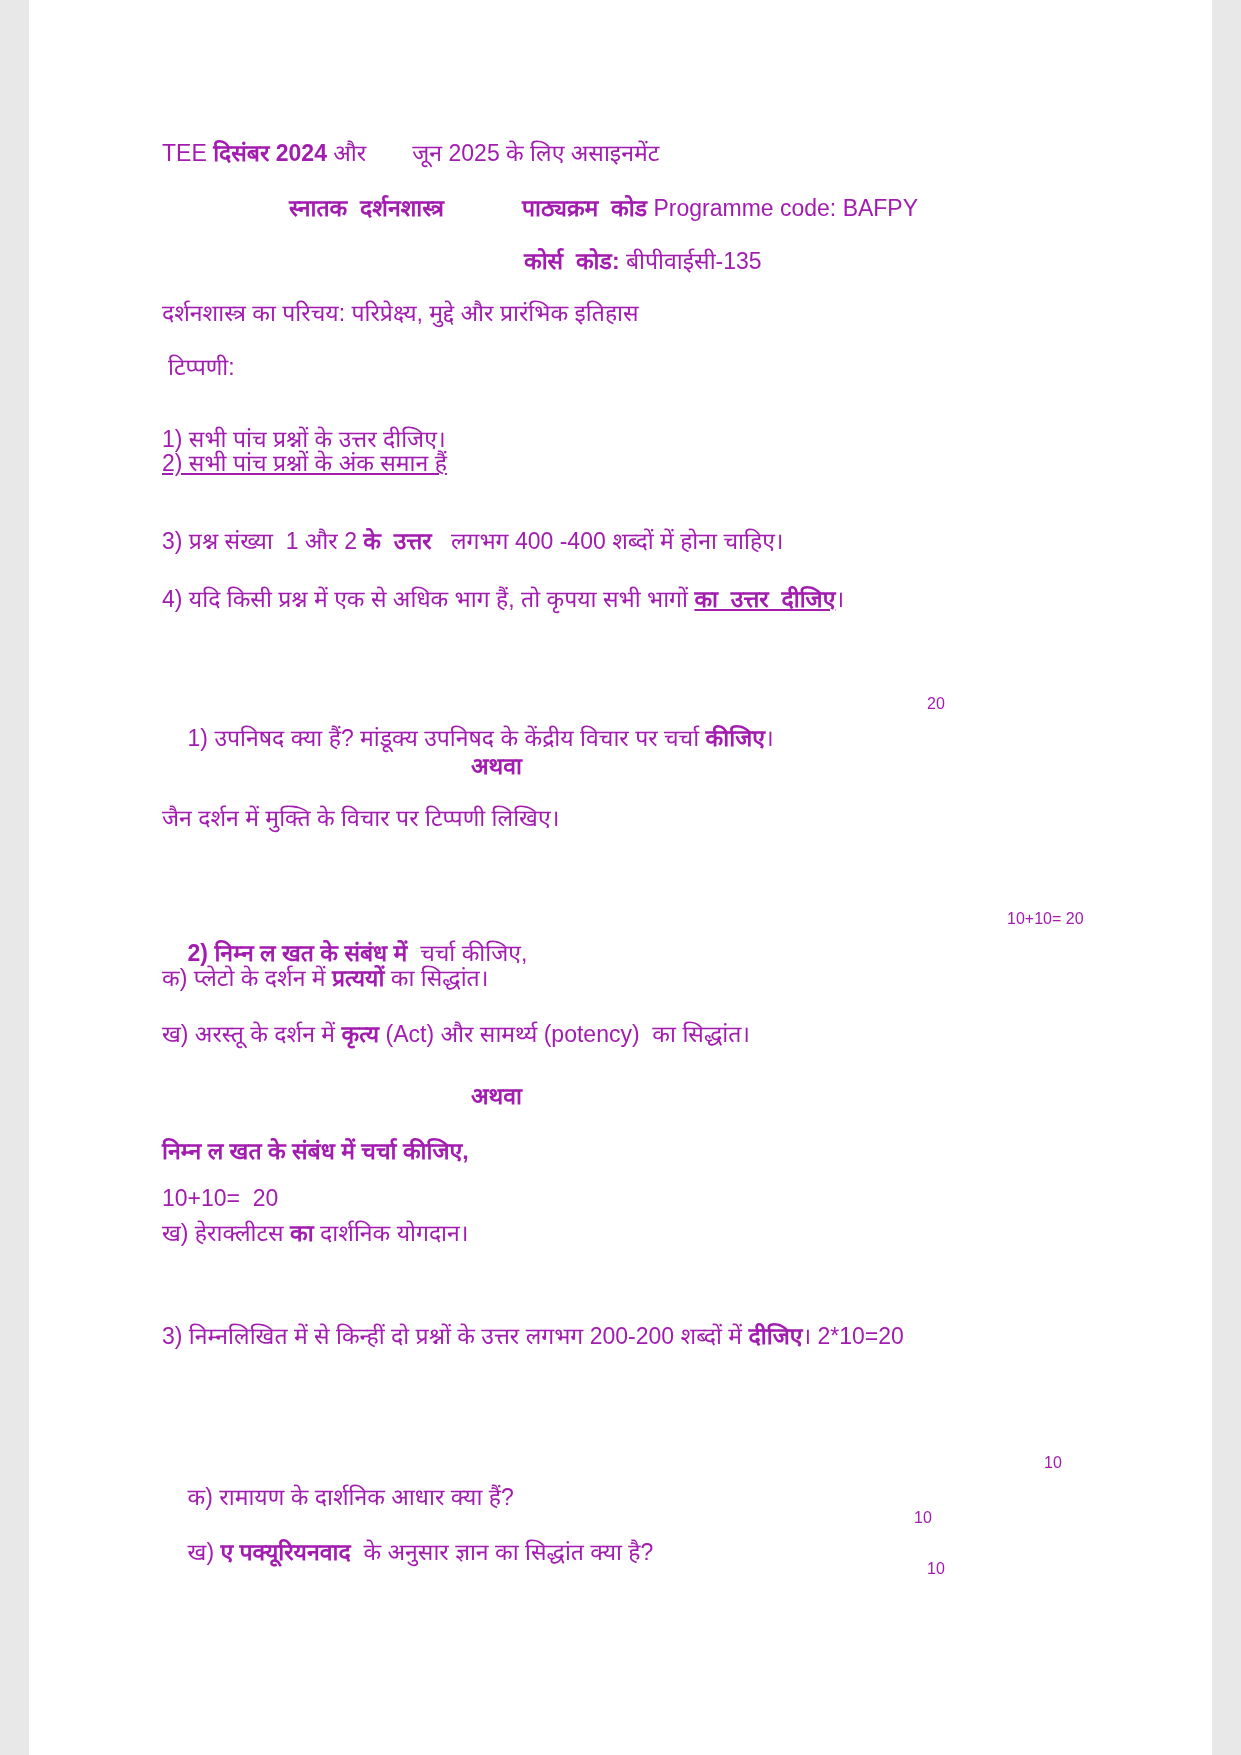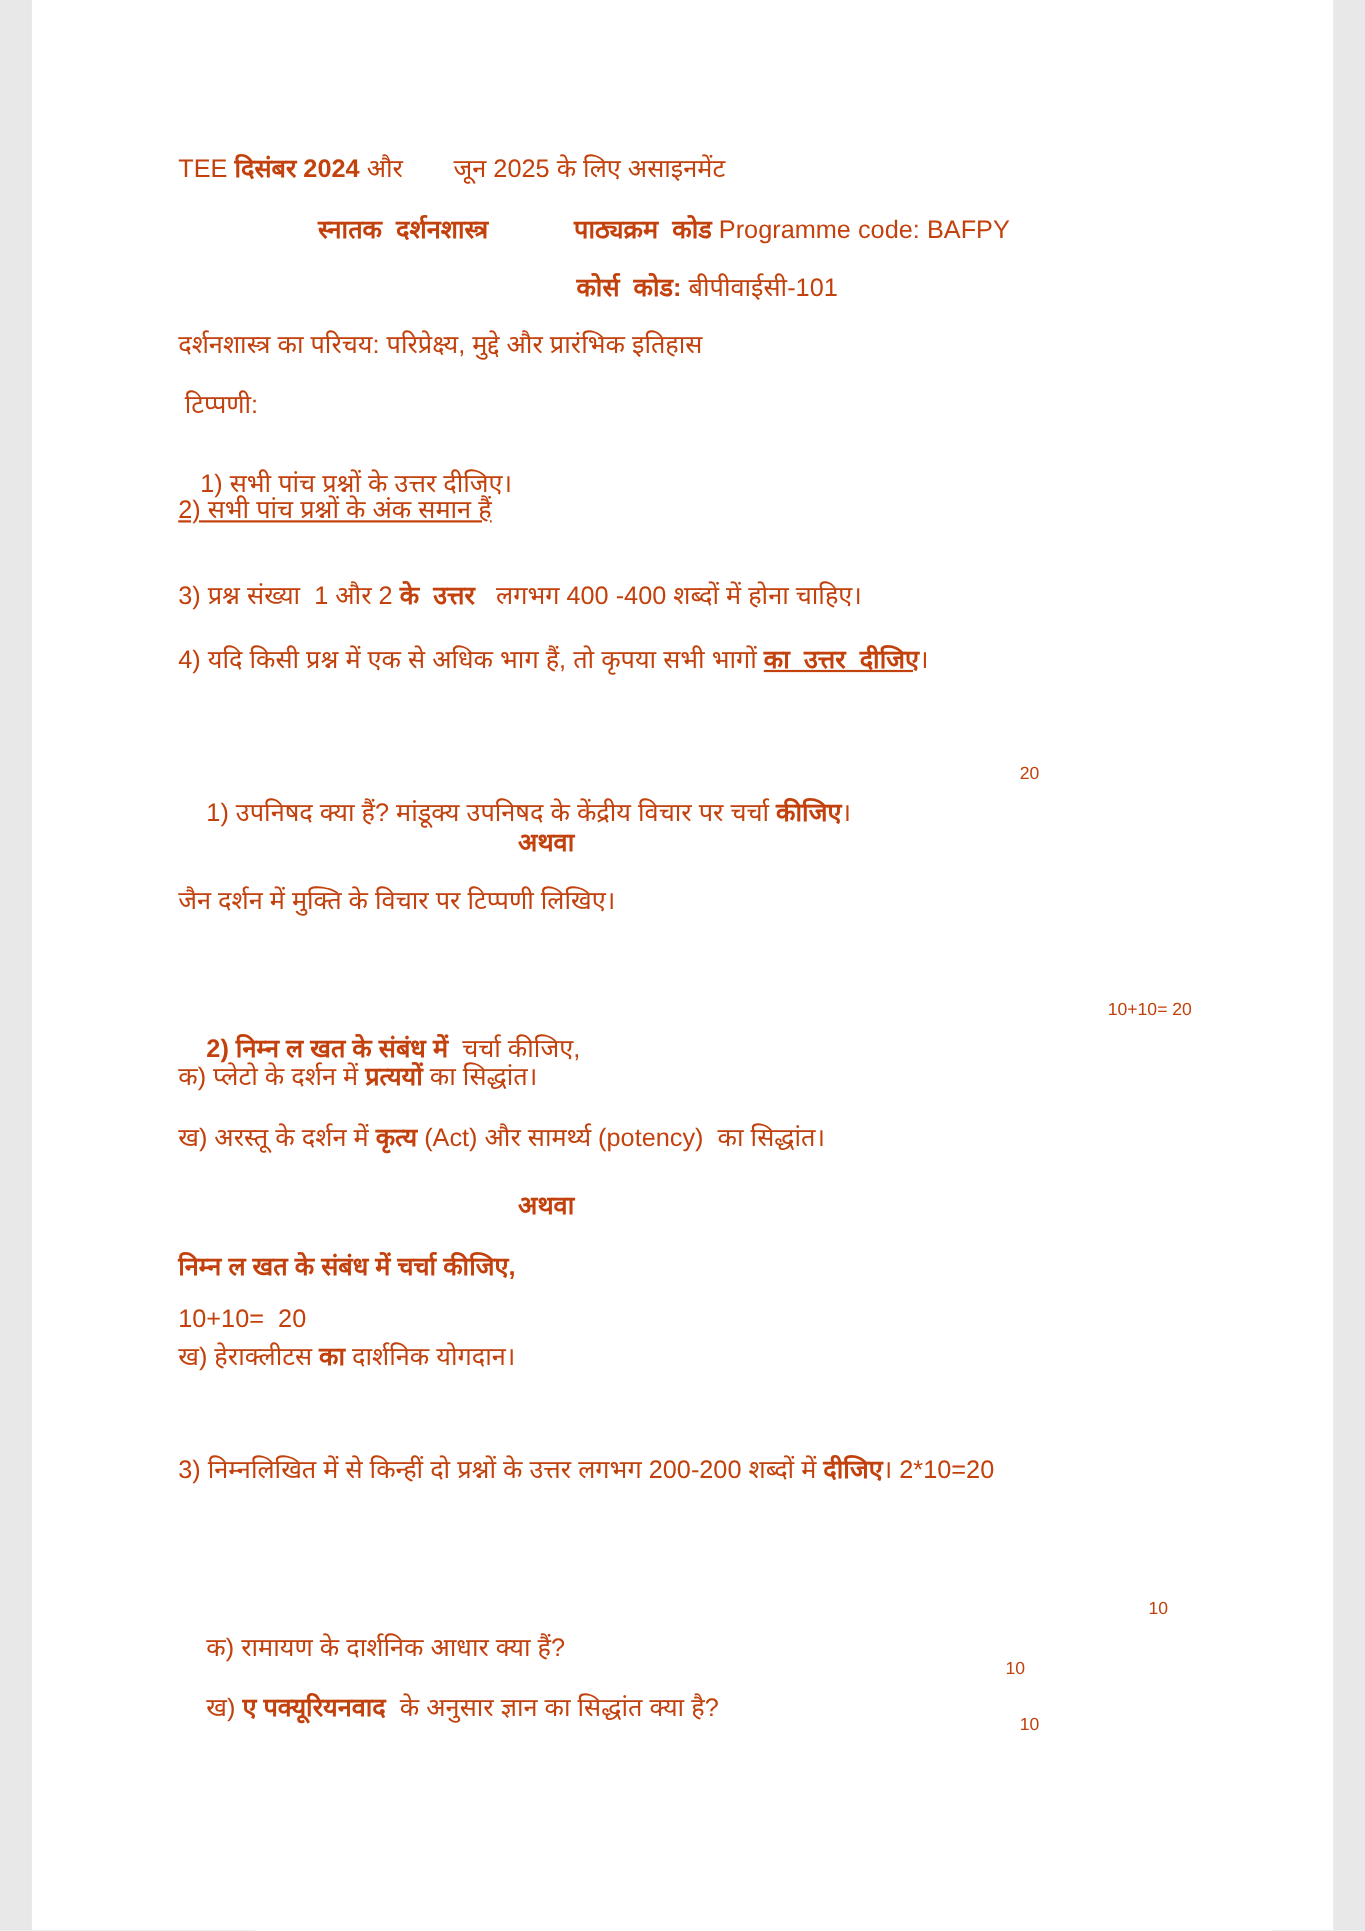--- a/index.html
+++ b/index.html
@@ -3,21 +3,21 @@
 <meta charset="utf-8">
 <style>
   html, body { margin: 0; padding: 0; background: #e8e8e8; }
   .page {
     position: relative;
     width: 1183px;
     height: 1755px;
     margin: 0 auto;
     background: #ffffff;
     font-family: "Liberation Sans", sans-serif;
-    color: #c2410c;
+    color: #a21caf;
     overflow: hidden;
   }
   .ln {
     position: absolute;
     left: 133px;
     font-size: 23px;
     line-height: 34px;
     white-space: pre;
   }
   .mk {
@@ -30,27 +30,27 @@
 </style>
 </head>
 <body>
 
 <div class="page">
 
   <div class="ln" style="top:136px;"><span>TEE </span><span style="font-weight: 700;">दिसंबर 2024 </span><span>और</span><span style="display: inline-block; width: 46px;"></span><span>जून 2025 के लिए असाइनमेंट</span></div>
 
   <div class="ln" style="top:191px; left:260px;"><span style="font-weight: 700;">स्नातक  दर्शनशास्त्र</span><span style="display: inline-block; width: 78px;"></span><span style="font-weight: 700;">पाठ्यक्रम  कोड </span><span>Programme code: BAFPY</span></div>
 
-  <div class="ln" style="top:244px; left:495px;"><span style="font-weight: 700;">कोर्स  कोड: </span><span>बीपीवाईसी-101</span></div>
+  <div class="ln" style="top:244px; left:495px;"><span style="font-weight: 700;">कोर्स  कोड: </span><span>बीपीवाईसी-135</span></div>
 
   <div class="ln" style="top:296px;"><span>दर्शनशास्त्र का परिचय: परिप्रेक्ष्य, मुद्दे और प्रारंभिक इतिहास</span></div>
 
   <div class="ln" style="top:350px; left:139px;"><span>टिप्पणी:</span></div>
 
-  <div class="ln" style="top:422px;margin-left:20px;"><span>1) सभी पांच प्रश्नों के उत्तर दीजिए।</span></div>
+  <div class="ln" style="top:422px;"><span>1) सभी पांच प्रश्नों के उत्तर दीजिए।</span></div>
   <div class="ln" style="top:446px;text-decoration:underline;"><span>2) सभी पांच प्रश्नों के अंक समान हैं</span></div>
   <div class="ln" style="top:524px;"><span>3) प्रश्न संख्या  1 और 2 </span><span style="font-weight: 700;">के  उत्तर</span><span>   लगभग 400 -400 शब्दों में होना चाहिए।</span></div>
   <div class="ln" style="top:582px;"><span>4) यदि किसी प्रश्न में एक से अधिक भाग हैं, तो कृपया सभी भागों </span><span style="font-weight: 700; text-decoration: underline;">का  उत्तर  दीजिए</span><span>।</span></div>
 
   <div class="ln" style="top:687px;">
     <span><span>1) उपनिषद क्या हैं? मांडूक्य उपनिषद के केंद्रीय विचार पर चर्चा </span><span style="font-weight: 700;">कीजिए</span><span>।</span></span>
     <span class="mk" style="left:765px;">20</span>
   </div>
 
   <div class="ln" style="top:749px; left:442px; font-weight:700;">अथवा</div>

